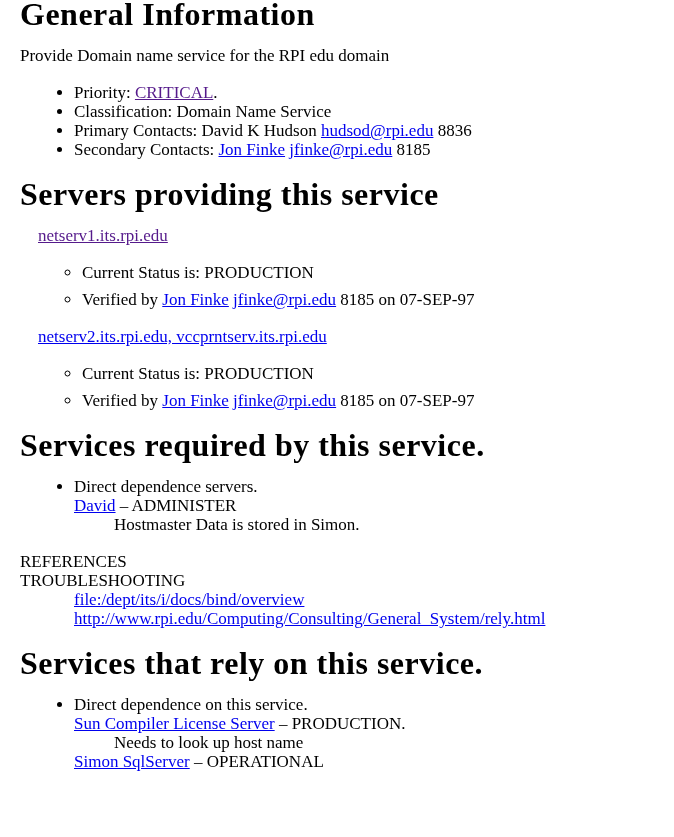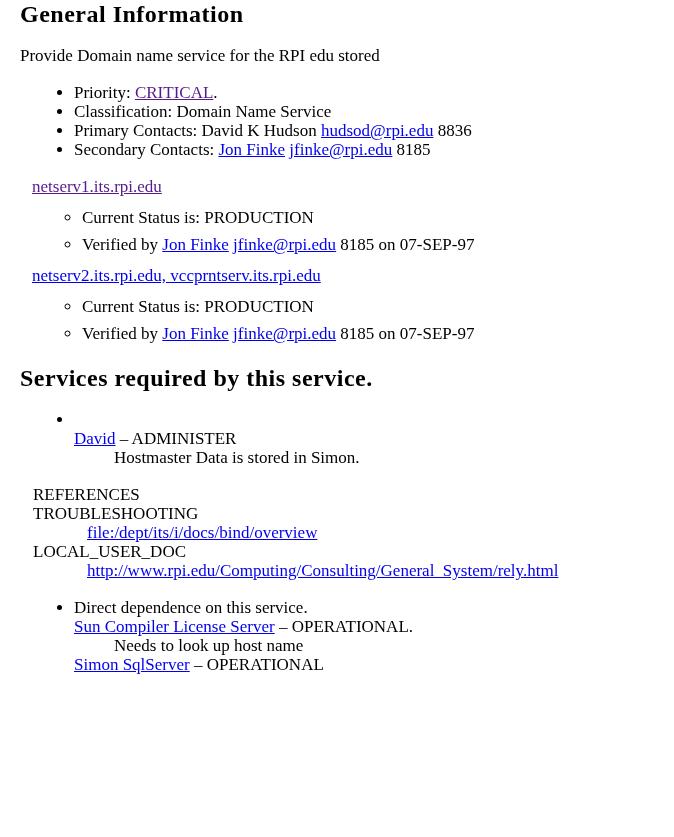--- a/index.html
+++ b/index.html
@@ -16,72 +16,73 @@
     overflow: hidden;
     background: var(--bg);
     color: var(--text);
     font-family: "Liberation Serif", "DejaVu Serif", serif;
     font-size: 17px;
     line-height: 19px;
   }
   .page { padding: 1px 8px 0 20px; }
 
   h2 {
-    font-size: 24px;
+    font-size: 32px;
     line-height: 27px;
     font-weight: bold;
     margin: 22px 0 18px 0;
     letter-spacing: 0.5px;
     font-family: Liberation Serif, serif;
   }
   h2.first { margin-top: 0; }
 
   p.intro { margin: 18px 0; }
 
   ul.bullets {
     list-style: disc;
     margin: 18px 0;
     padding: 0 0 0 54px;
   }
   ul.bullets > li { margin: 0; }
 
-  .server-name-line { margin: 12px; }
+  .server-name-line { margin: 18px; }
 
   ul.circle {
     list-style: circle;
     margin: 0;
     padding: 0 0 0 54px;
   }
   ul.circle > li { margin: 8px; }
 
-  dl.docs { margin: 18px 13px; font-family: Liberation Serif, serif; }
+  dl.docs { margin: 18px 0; font-family: Liberation Serif, serif; }
   dl.docs dt { margin: 0; }
   dl.docs dd { margin: 0 0 0 54px; }
 
   .sub-indent { margin-left: 40px; }
 
   a { color: var(--link); text-decoration: underline; cursor: pointer; }
   a.visited { color: var(--visited); text-align: center; }
 </style>
 </head>
 <body>
 
 <div class="page">
 
   <h2 class="first">General Information</h2>
 
-  <p class="intro">Provide Domain name service for the RPI edu stored</p>
+  <p class="intro">Provide Domain name service for the RPI edu domain</p>
 
   <ul class="bullets">
     <li><span>Priority: </span><a class="visited">CRITICAL</a><span>.</span></li>
     <li><span>Classification: Domain Name Service</span></li>
     <li><span>Primary Contacts: David K Hudson </span><a>hudsod@rpi.edu</a><span> 8836</span></li>
     <li><span>Secondary Contacts: </span><a>Jon Finke</a> <a>jfinke@rpi.edu</a><span> 8185</span></li>
   </ul>
 
+  <h2>Servers providing this service</h2>
 
   <div class="server-block">
     <div class="server-name-line"><a class="visited">netserv1.its.rpi.edu</a></div>
     <ul class="circle">
       <li><span>Current Status is: PRODUCTION</span></li>
       <li><span>Verified by </span><a>Jon Finke</a> <a>jfinke@rpi.edu</a><span> 8185 on 07-SEP-97</span></li>
     </ul>
   </div>
 
   <div class="server-block">
@@ -89,38 +90,38 @@
     <ul class="circle">
       <li><span>Current Status is: PRODUCTION</span></li>
       <li><span>Verified by </span><a>Jon Finke</a> <a>jfinke@rpi.edu</a><span> 8185 on 07-SEP-97</span></li>
     </ul>
   </div>
 
   <h2>Services required by this service.</h2>
 
   <ul class="bullets">
     <li>
-      <br>
+      <span>Direct dependence servers.</span><br>
       <a>David</a><span> – ADMINISTER</span>
       <div class="sub-indent">Hostmaster Data is stored in Simon.</div>
     </li>
   </ul>
 
 
   <dl class="docs">
     <dt>REFERENCES</dt>
     <dt>TROUBLESHOOTING</dt>
     <dd><a>file:/dept/its/i/docs/bind/overview</a></dd>
-    <dt>LOCAL_USER_DOC</dt>
     <dd><a>http://www.rpi.edu/Computing/Consulting/General_System/rely.html</a></dd>
   </dl>
 
+  <h2>Services that rely on this service.</h2>
 
   <ul class="bullets">
     <li>
       <span>Direct dependence on this service.</span><br>
-      <a>Sun Compiler License Server</a><span> – OPERATIONAL.</span>
+      <a>Sun Compiler License Server</a><span> – PRODUCTION.</span>
       <div class="sub-indent">Needs to look up host name</div>
       <a>Simon SqlServer</a><span> – OPERATIONAL</span>
     </li>
   </ul>
 
 </div>
 
 </body></html>

